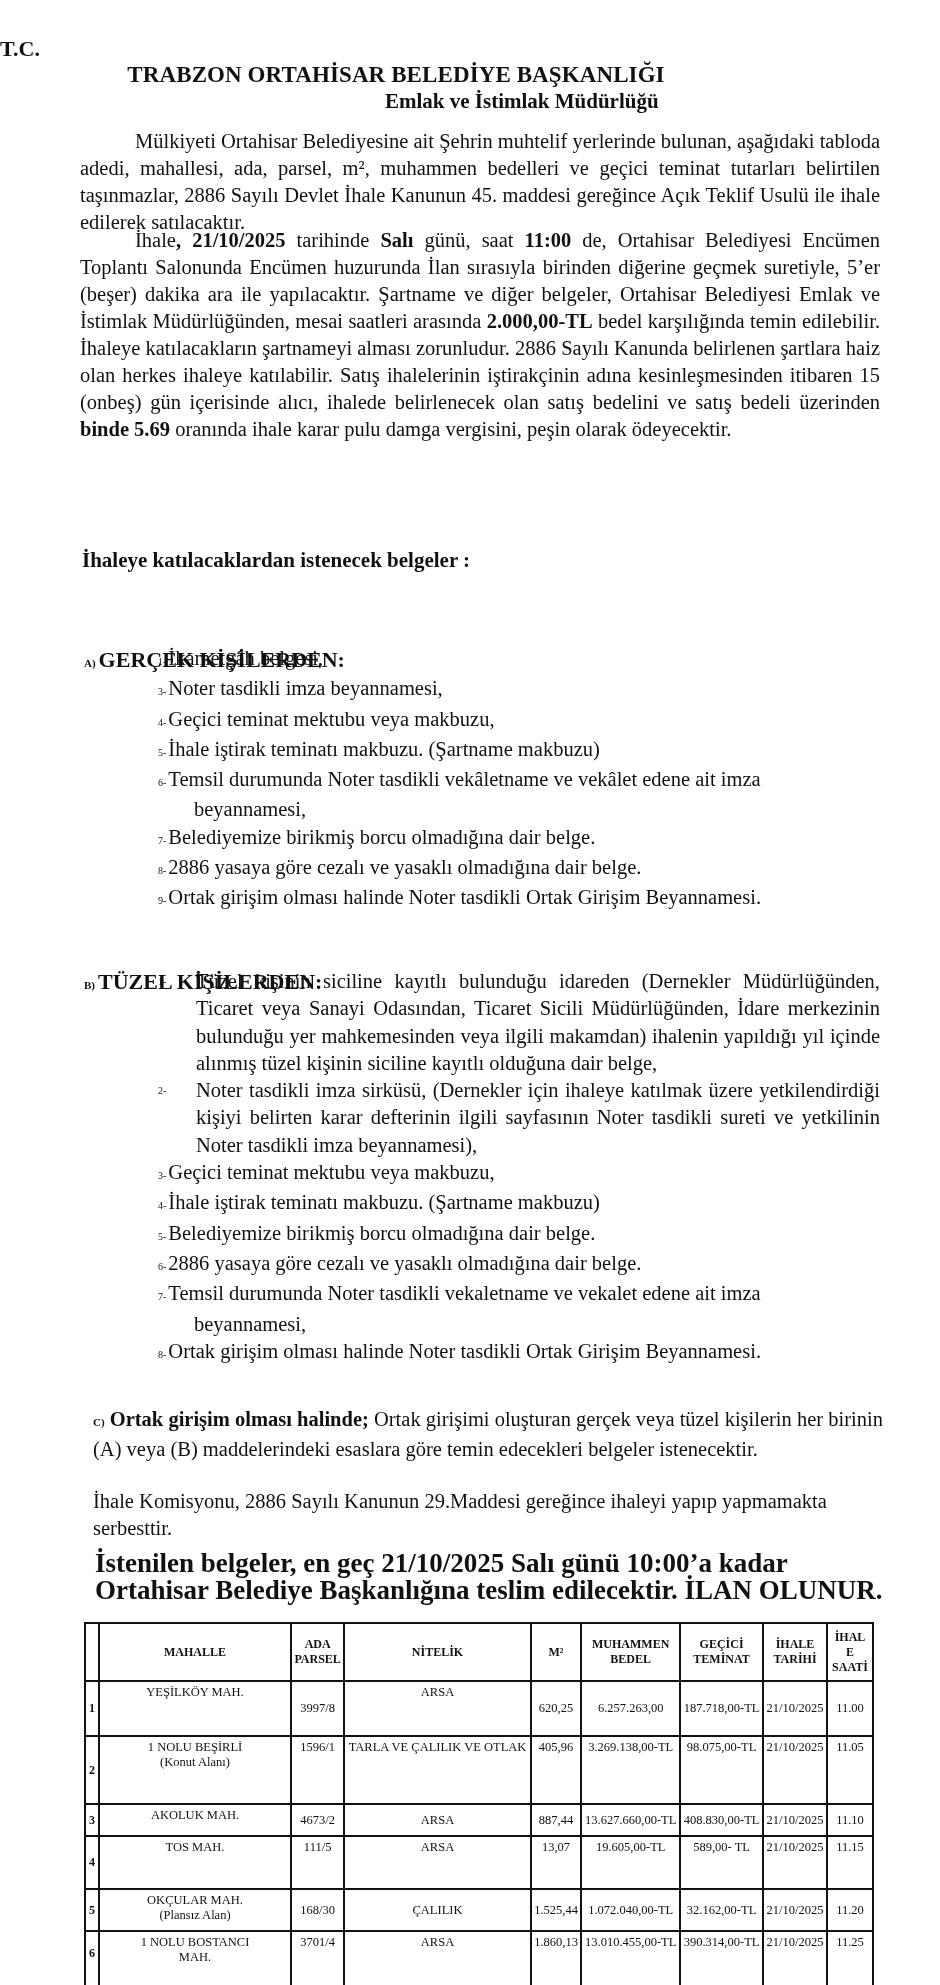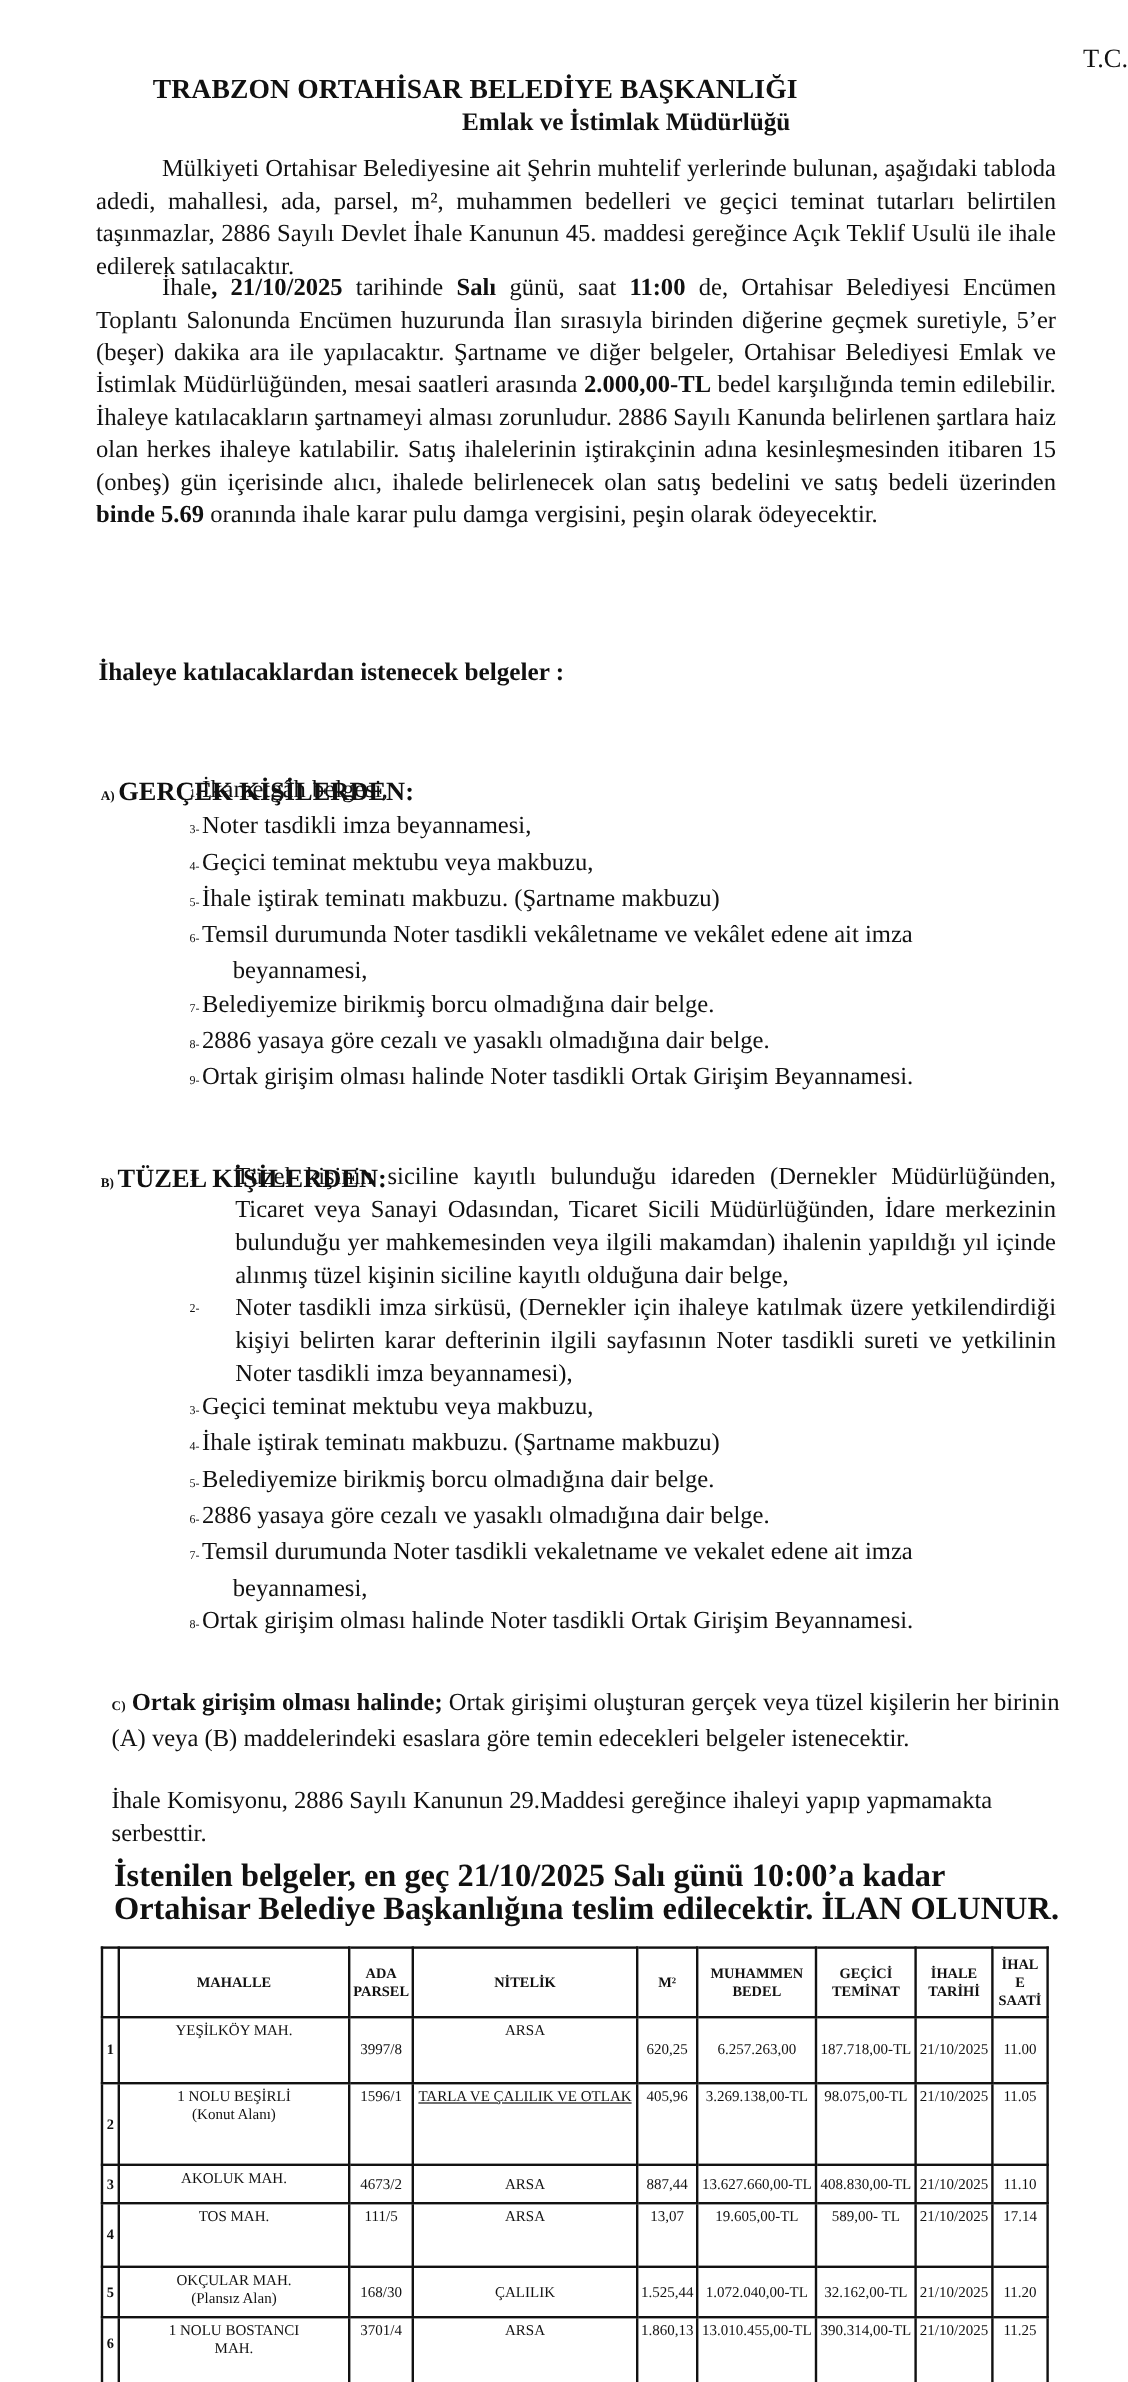--- a/index.html
+++ b/index.html
@@ -2,21 +2,21 @@
 <html><head>
   <meta charset="utf-8">
   <style>
     html, body { margin: 0; padding: 0; background: #ffffff; }
     body {
       width: 940px; height: 1985px; position: relative; overflow: hidden;
       font-family: "Liberation Serif", "DejaVu Serif", serif;
       color: #111; font-size: 21px;
     }
     .page { position: absolute; left: 0; top: 0; width: 940px; }
-    .tc { position: absolute; top: 36px; left: 0; width: 940px; text-align: right; font-weight: normal; font-size: 22px; }
+    .tc { position: absolute; top: 36px; left: 0; width: 940px; text-align: left; font-weight: bold; font-size: 22px; }
     .title { position: absolute; top: 62px; left: 0; width: 792px; text-align: center; font-weight: bold; font-size: 23px; letter-spacing: 0.1px; }
     .subtitle { position: absolute; top: 89px; left: 385px; font-weight: bold; font-size: 21px; }
     .para { position: absolute; left: 80px; width: 800px; text-align: justify; line-height: 27px; font-size: 20.5px; }
     .para .indent { display: inline-block; width: 55px; }
     .p1 { top: 116px; margin-top: 12px; }
     .p2 { top: 227px; }
     .heading { position: absolute; left: 82px; top: 548px; font-weight: bold; font-size: 21px; }
     .section { position: absolute; left: 84px; font-weight: bold; font-size: 22px; margin-top: 27px; }
     .section .tag { font-size: 11px; font-weight: bold; margin-right: 3px; }
     .secA { top: 620px; }
@@ -122,21 +122,21 @@
         <td class="mid">620,25</td>
         <td class="mid">6.257.263,00</td>
         <td class="mid">187.718,00-TL</td>
         <td class="mid">21/10/2025</td>
         <td class="mid">11.00</td>
       </tr>
       <tr class="r2">
         <td class="rn">2</td>
         <td class="mah"><span>1 NOLU BEŞİRLİ</span><br><span>(Konut Alanı)</span></td>
         <td>1596/1</td>
-        <td style="text-decoration:underline;">TARLA VE ÇALILIK VE OTLAK</td>
+        <td style="">TARLA VE ÇALILIK VE OTLAK</td>
         <td>405,96</td>
         <td>3.269.138,00-TL</td>
         <td>98.075,00-TL</td>
         <td>21/10/2025</td>
         <td>11.05</td>
       </tr>
       <tr class="r3">
         <td class="rn">3</td>
         <td class="mah"><span>AKOLUK MAH.</span></td>
         <td class="mid">4673/2</td>
@@ -149,21 +149,21 @@
       </tr>
       <tr class="r4">
         <td class="rn">4</td>
         <td class="mah"><span>TOS MAH.</span></td>
         <td>111/5</td>
         <td>ARSA</td>
         <td>13,07</td>
         <td>19.605,00-TL</td>
         <td>589,00- TL</td>
         <td>21/10/2025</td>
-        <td>17.14</td>
+        <td>11.15</td>
       </tr>
       <tr class="r5">
         <td class="rn">5</td>
         <td class="mah"><span>OKÇULAR MAH.</span><br><span>(Plansız Alan)</span></td>
         <td class="mid">168/30</td>
         <td class="mid">ÇALILIK</td>
         <td class="mid">1.525,44</td>
         <td class="mid">1.072.040,00-TL</td>
         <td class="mid">32.162,00-TL</td>
         <td class="mid">21/10/2025</td>

